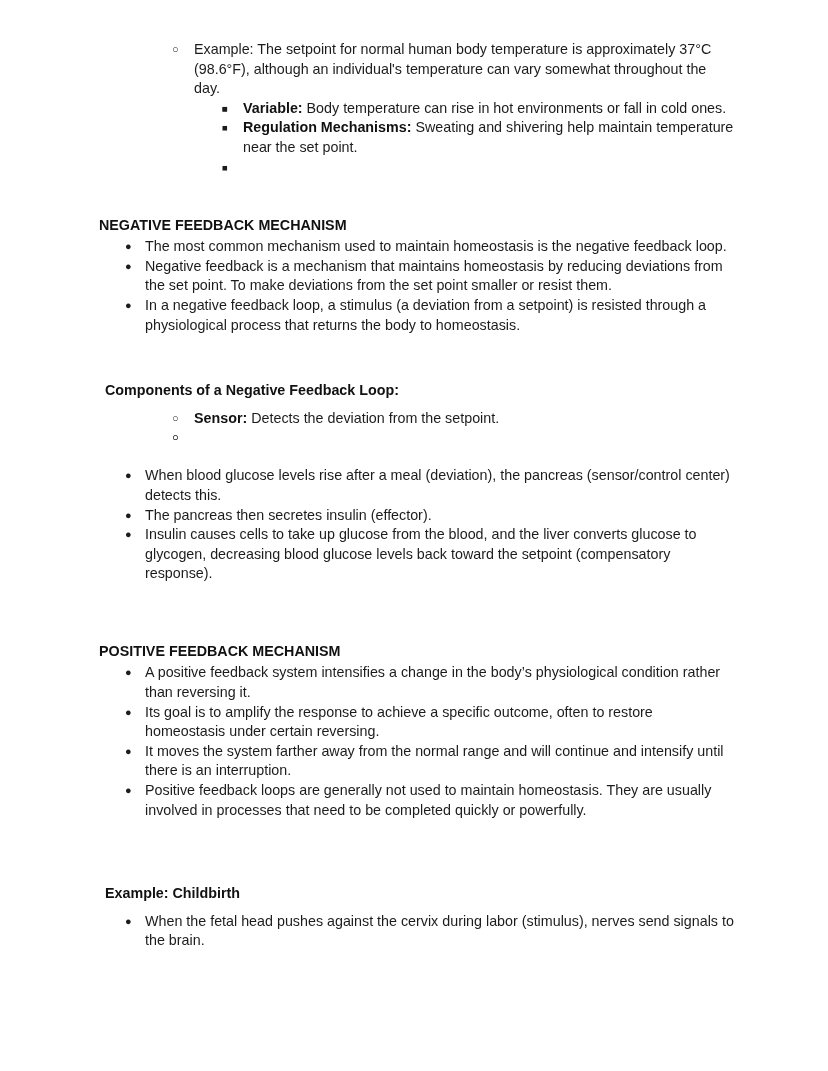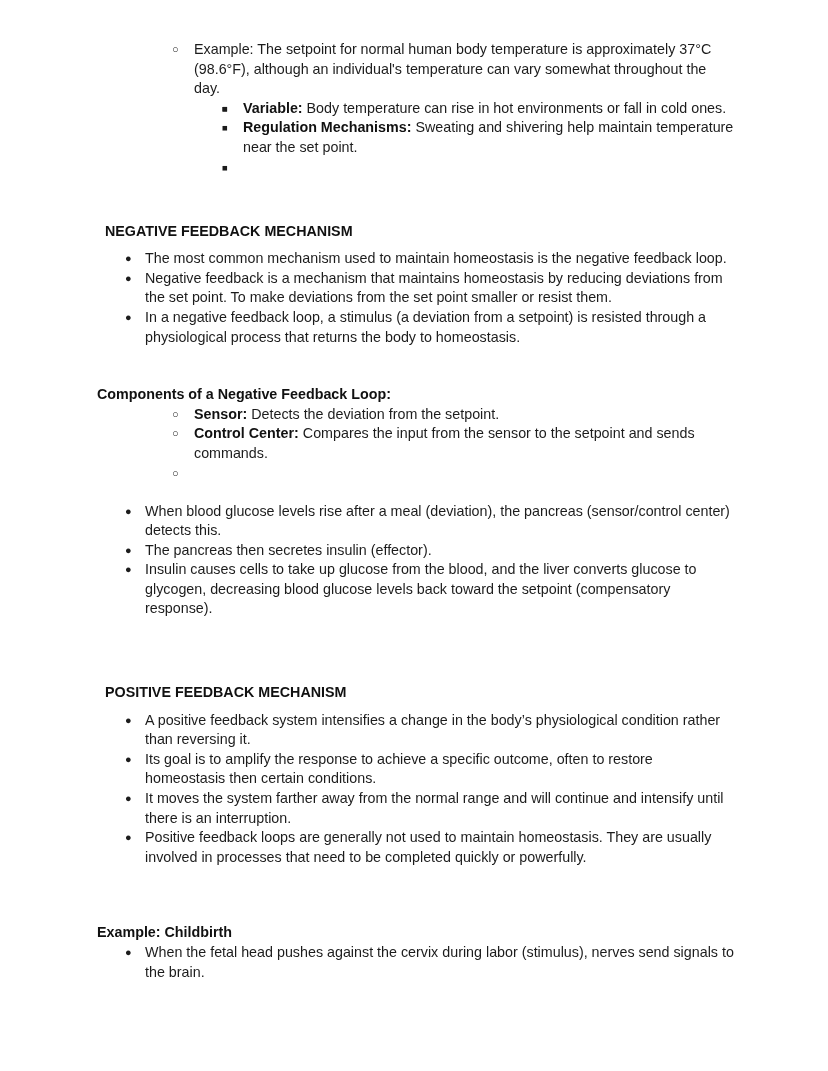--- a/index.html
+++ b/index.html
@@ -87,28 +87,28 @@
     font-size: 9.5px;
     line-height: 19.6px;
   }
 
   
   .heading {
     font-size: 14.3px;
     line-height: 19.6px;
     font-weight: bold;
     color: #111111;
-    margin: 0;
+    margin: 8px;
   }
   .heading-caps {
     font-size: 14.3px;
     line-height: 19.6px;
     font-weight: bold;
     color: #111111;
-    margin: 8px;
+    margin: 2px;
   }
 
   .lead {
     font-weight: bold;
     color: #111111;
   }
 
   
   .gap-lg { height: 56px; }
   .gap-md { height: 38px; }
@@ -170,21 +170,20 @@
 
     <section class="sect">
       <h3 class="heading">Components of a Negative Feedback Loop:</h3>
       <ul class="lvl lvl-circle">
         <li class="item">
           <span class="marker">○</span>
           <span class="txt"><span class="lead">Sensor:</span><span> Detects the deviation from the setpoint.</span></span>
         </li>
         <li class="item">
           <span class="marker">○</span>
-          <span class="txt"><span class="lead">Control Center:</span><span> Compares the input from the sensor to the setpoint and sends commands.</span></span>
         </li>
         <li class="item">
           <span class="marker">○</span>
         </li>
       </ul>
     </section>
 
     <div class="gap-md"></div>
 
     <section class="sect">
@@ -208,21 +207,21 @@
 
     <section class="sect">
       <h2 class="heading-caps">POSITIVE FEEDBACK MECHANISM</h2>
       <ul class="lvl lvl-disc">
         <li class="item">
           <span class="marker">●</span>
           <span class="txt">A positive feedback system intensifies a change in the body’s physiological condition rather than reversing it.</span>
         </li>
         <li class="item">
           <span class="marker">●</span>
-          <span class="txt">Its goal is to amplify the response to achieve a specific outcome, often to restore homeostasis then certain conditions.</span>
+          <span class="txt">Its goal is to amplify the response to achieve a specific outcome, often to restore homeostasis under certain reversing.</span>
         </li>
         <li class="item">
           <span class="marker">●</span>
           <span class="txt">It moves the system farther away from the normal range and will continue and intensify until there is an interruption.</span>
         </li>
         <li class="item">
           <span class="marker">●</span>
           <span class="txt">Positive feedback loops are generally not used to maintain homeostasis. They are usually involved in processes that need to be completed quickly or powerfully.</span>
         </li>
       </ul>

